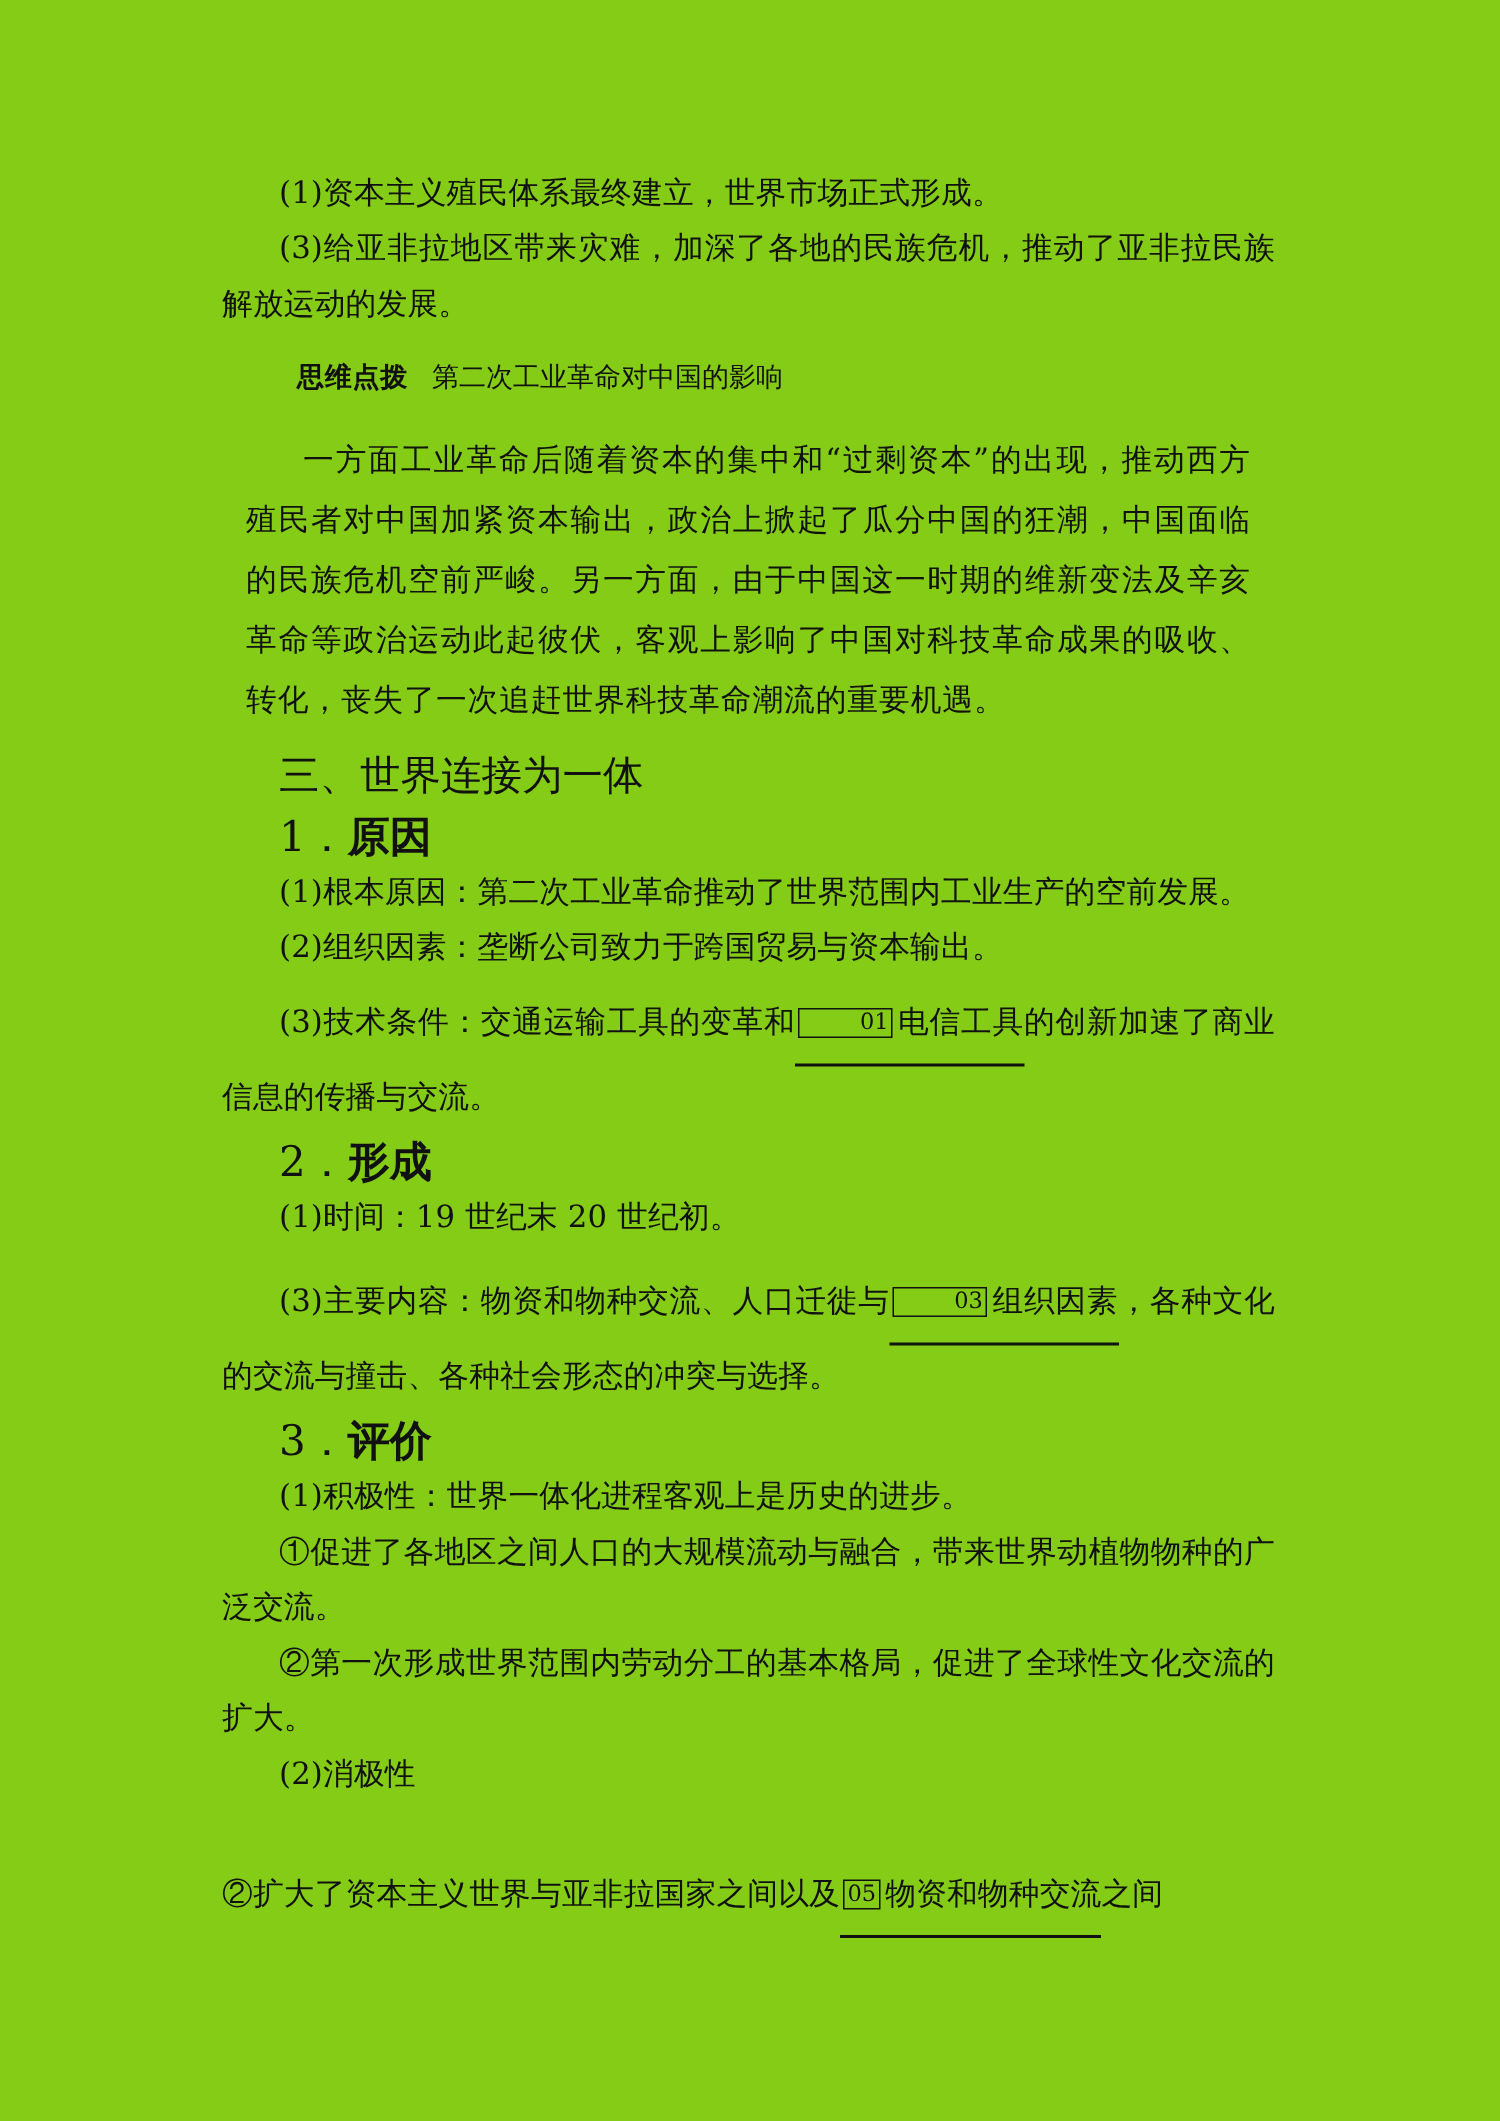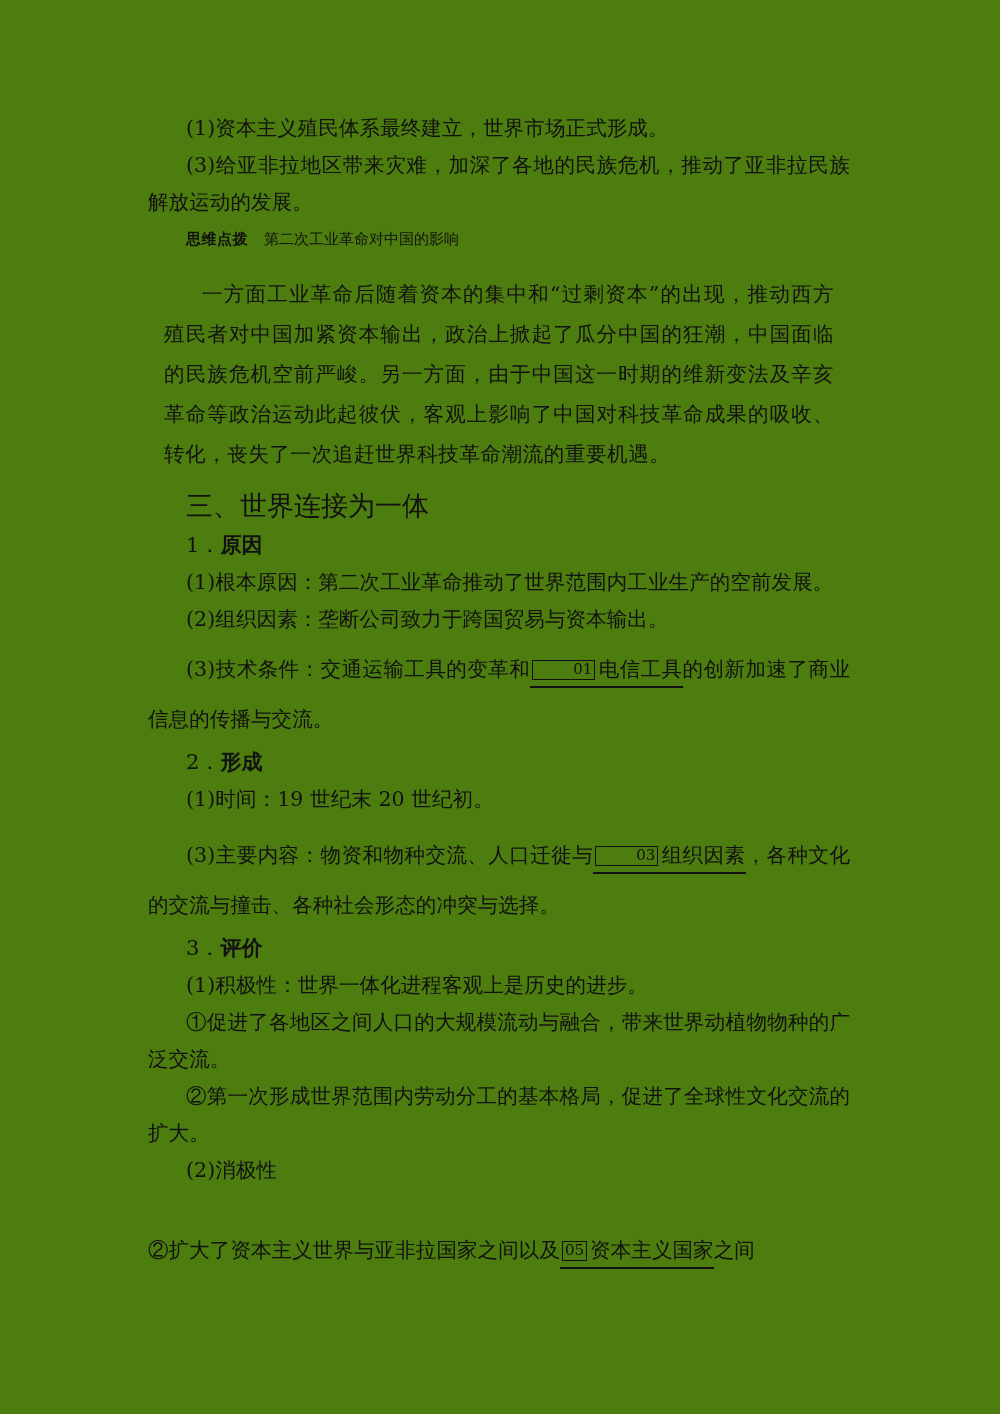--- a/index.html
+++ b/index.html
@@ -14,21 +14,21 @@
     color: #111111;
     -webkit-font-smoothing: antialiased;
   }
 
   .page {
     position: relative;
     width: 1000px;
     height: 1414px;
     box-sizing: border-box;
     padding: 110px 150px 0 148px;
-    background: #4d7c0f;
+    background: #84cc16;
   }
 
   
   .line {
     font-size: 20.5px;
     line-height: 37px;
     text-align: justify;
     text-justify: inter-ideograph;
     margin: 0;
     letter-spacing: 0.1px;
@@ -42,38 +42,38 @@
 
   
   .h-section {            
     font-size: 27px;
     line-height: 37px;
     margin: 0;
     text-indent: 38px;
     font-family: Liberation Mono, monospace;
   }
   .h-num {                
-    font-size: 21px;
+    font-size: 28px;
     line-height: 37px;
     margin: 0;
     text-indent: 38px;
   }
   .h-num .t {
     font-weight: bold;
     font-family: "DejaVu Sans", "Liberation Sans", sans-serif;
   }
   .h-num .n {
     font-family: "DejaVu Serif", "Liberation Serif", serif;
   }
 
   
   .tip-head {
-    font-size: 15px;
+    font-size: 18px;
     line-height: 37px;
-    margin: 0;
+    margin: 12px;
     text-indent: 38px;
   }
   .tip-head .label {
     font-family: "DejaVu Sans", "Liberation Sans", sans-serif;
     font-weight: bold;
     letter-spacing: 0.5px;
   }
   .tip-head .sep {
     display: inline-block;
     width: 16px;
@@ -92,21 +92,21 @@
     text-justify: inter-ideograph;
     text-indent: 38px;
     font-family: "DejaVu Serif", "Liberation Serif", serif;
     letter-spacing: 0.6px;
   }
 
   
   .ans {
     display: inline;
     border-bottom: 2px solid #111;
-    padding-bottom: 5px;
+    padding-bottom: 16px;
     white-space: nowrap;
   }
   .ans .box {
     display: inline-block;
     border: 1.4px solid #111;
     font-family: "DejaVu Serif", "Liberation Serif", serif;
     font-size: 15px;
     line-height: 1.05;
     padding: 1px 2px 1px 2px;
     margin: 0 3px 0 2px;
@@ -173,16 +173,16 @@
 
   <p class="line indent">(1)积极性：世界一体化进程客观上是历史的进步。</p>
   <p class="line indent">①促进了各地区之间人口的大规模流动与融合，带来世界动植物物种的广泛交流。</p>
   <p class="line indent">②第一次形成世界范围内劳动分工的基本格局，促进了全球性文化交流的扩大。</p>
   <p class="line indent">(2)消极性</p>
 
   <div class="spacer-md"></div>
 
   <div class="spacer-lg"></div>
   <p class="line noindent roomy">
-    <span>②扩大了资本主义世界与亚非拉国家之间以及</span><span class="ans"><span class="box">05</span><span class="word">资本主义国家</span></span><span>之间</span>
+    <span>②扩大了资本主义世界与亚非拉国家之间以及</span><span class="ans"><span class="box">05</span><span class="word">物资和物种交流</span></span><span>之间</span>
   </p>
 
 </div>
 
 </body></html>

